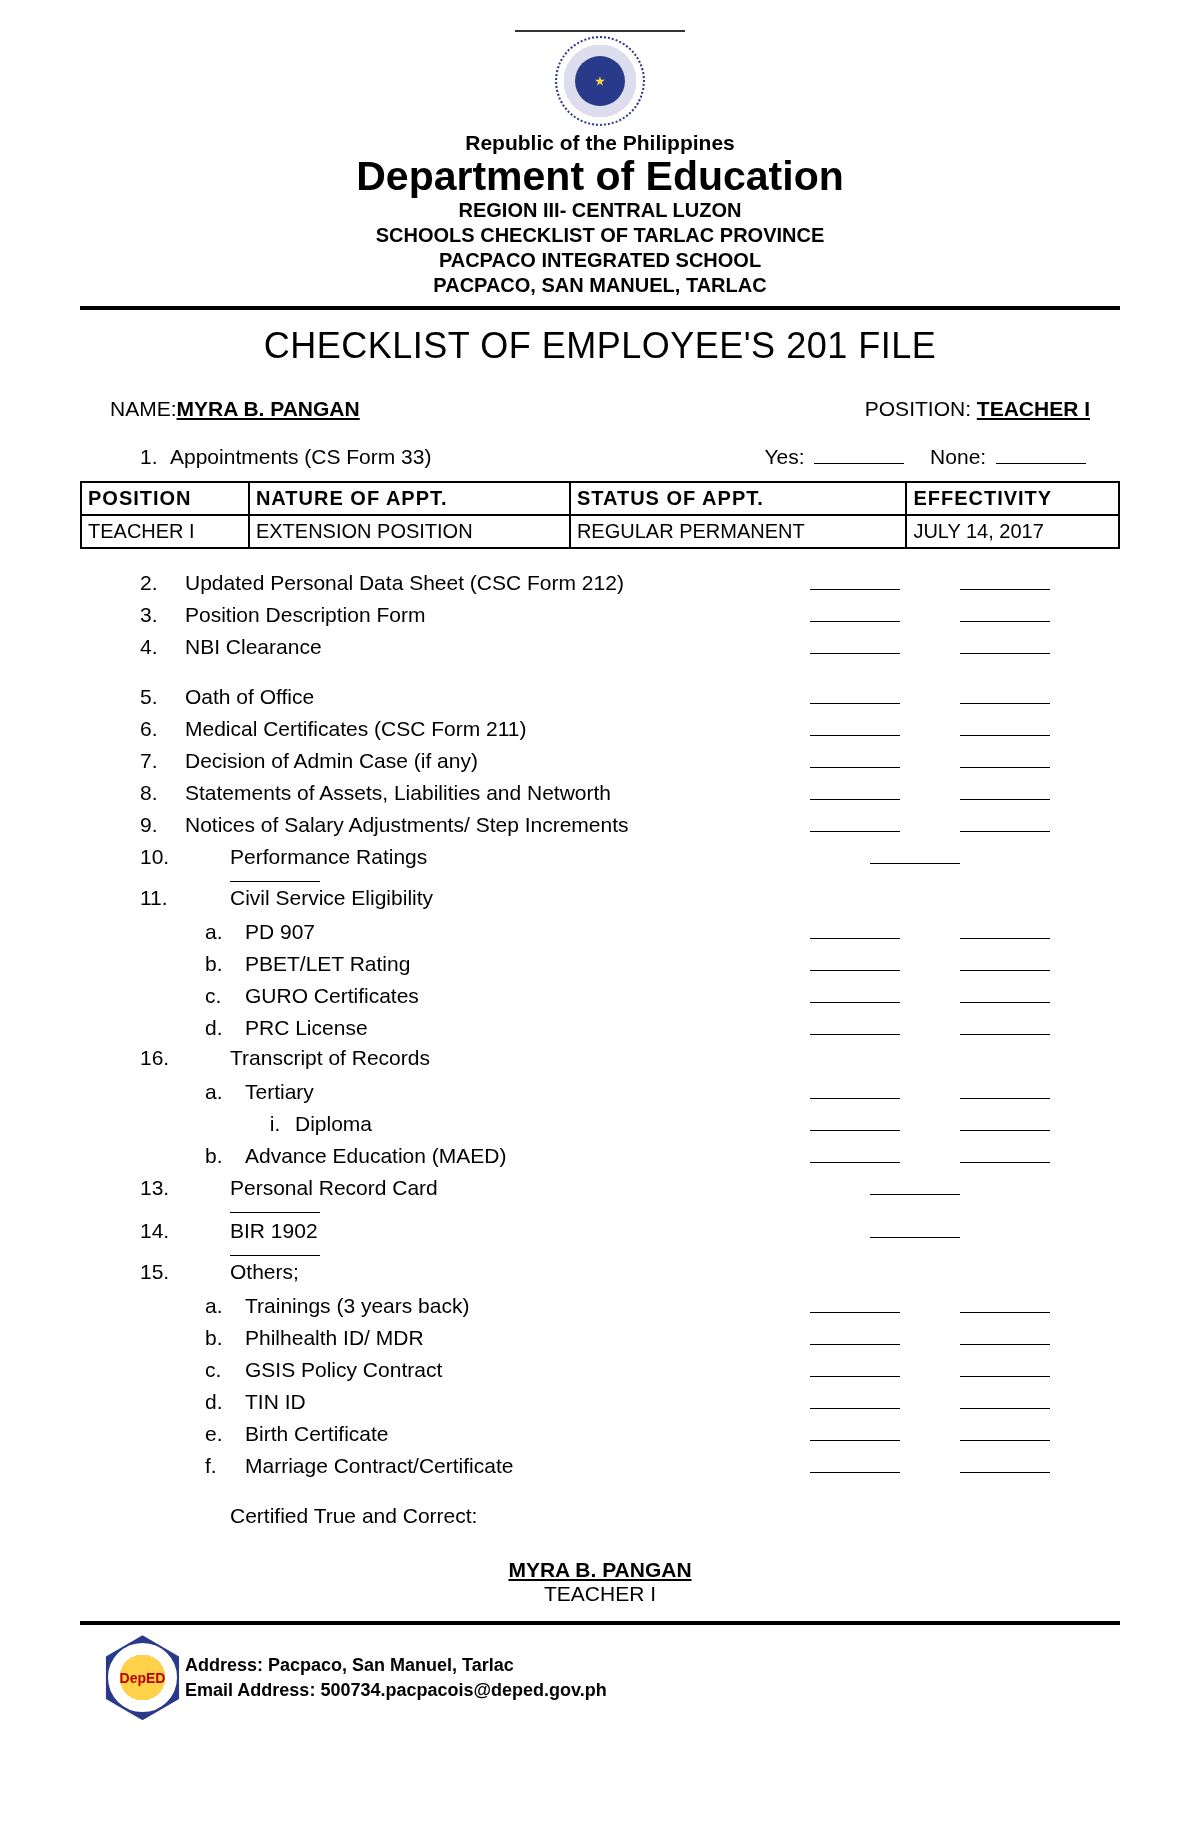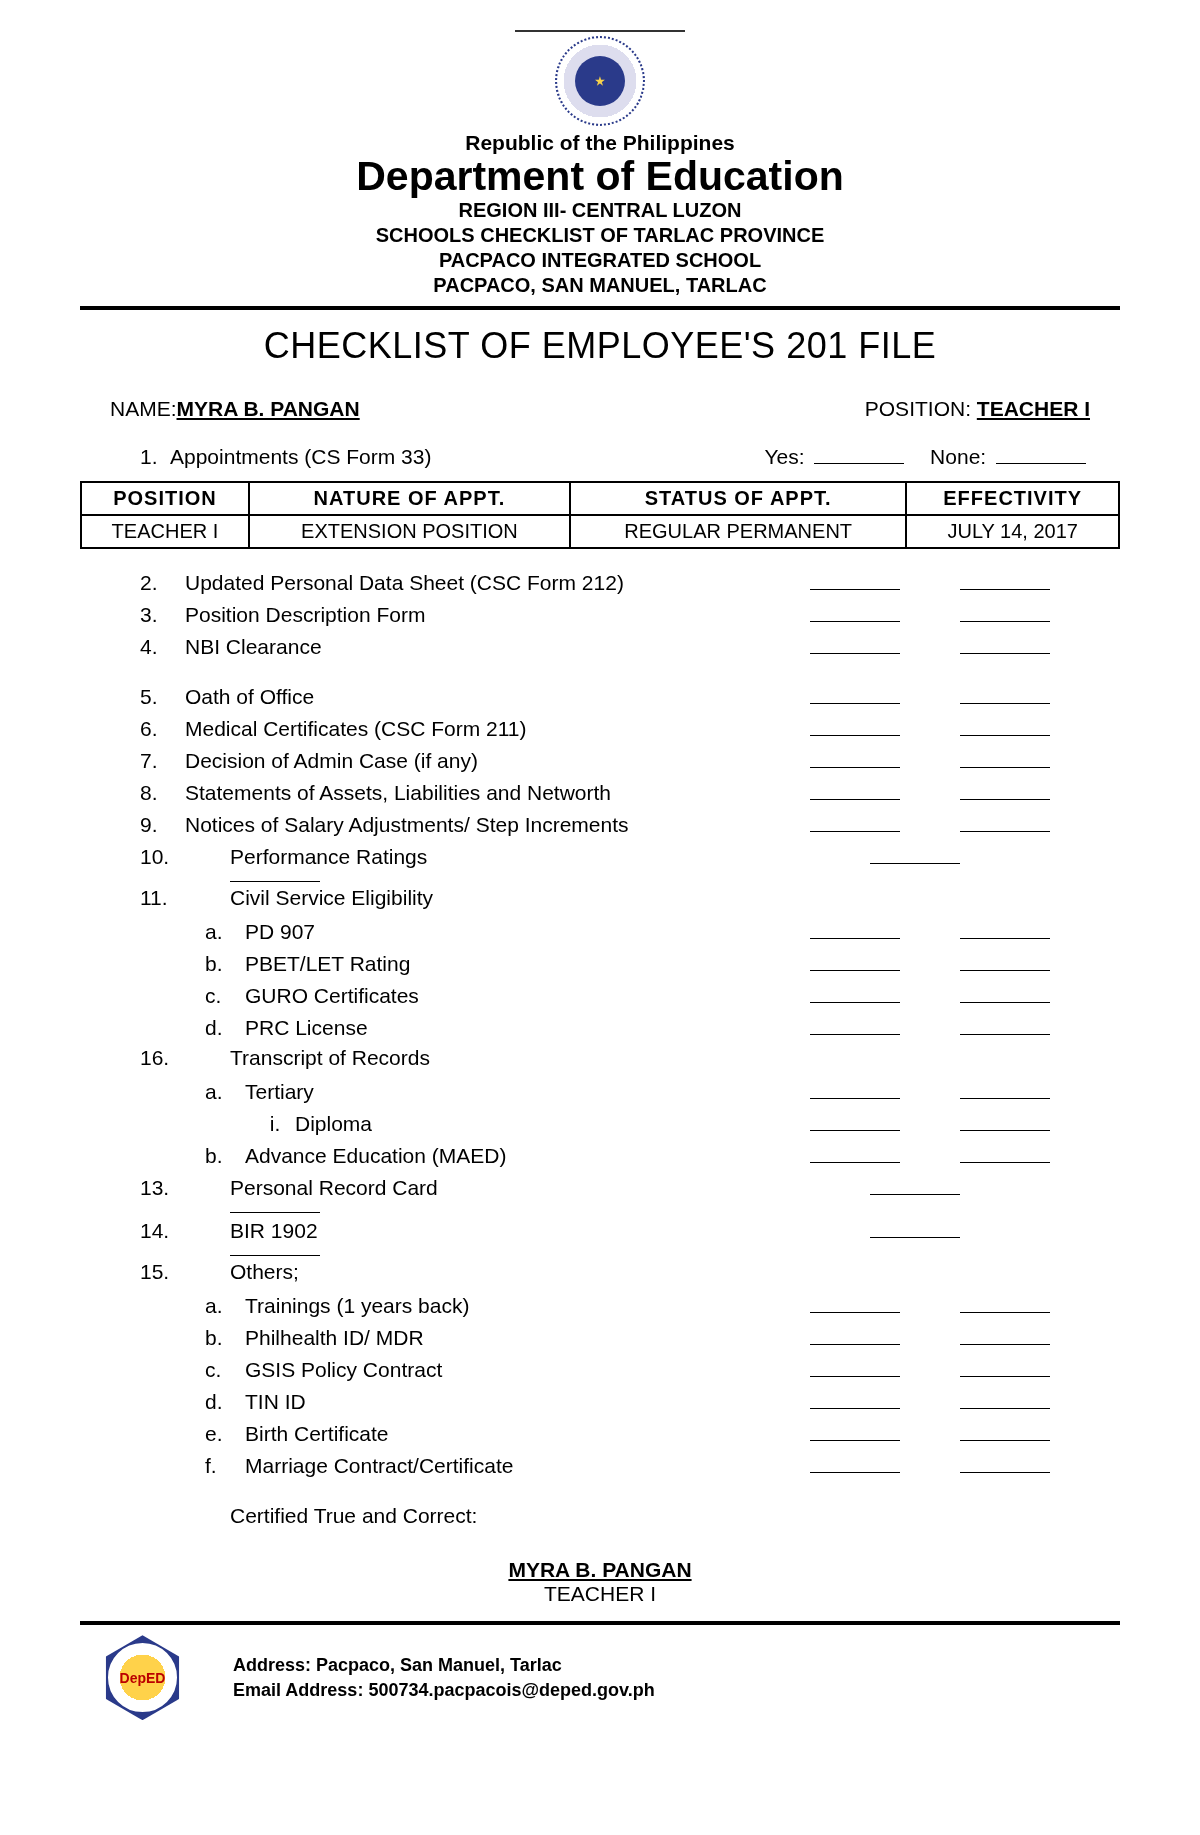--- a/index.html
+++ b/index.html
@@ -100,21 +100,21 @@
   }
   table.appt {
     width: 100%;
     border-collapse: collapse;
     margin: 0 0 20px 0;
     font-size: 20px;
   }
   table.appt th, table.appt td {
     border: 2.5px solid #000;
     padding: 4px 6px;
-    text-align: center;
+    text-align: left;
     vertical-align: middle;
   }
   table.appt th { font-weight: bold; letter-spacing: 1px; }
 
   .checklist {
     padding: 0 60px 0 60px;
     font-size: 21px;
   }
   .check-row {
     display: flex;
@@ -200,21 +200,21 @@
     clip-path: polygon(50% 0, 93% 25%, 93% 75%, 50% 100%, 7% 75%, 7% 25%);
   }
   .deped-logo span {
     position: absolute;
     top: 50%; left: 50%;
     transform: translate(-50%, -50%);
     font-weight: bold;
     color: #b00;
     font-size: 14px;
   }
-  .footer-text { line-height: 1.35; margin-left: 48px; }
+  .footer-text { line-height: 1.35; }
   .footer-text b { font-weight: bold; }
 </style>
 </head>
 <body>
 
 <div class="page">
 
   <div class="header">
     <div class="header-top-rule"></div>
     <div class="seal">
@@ -428,21 +428,21 @@
     </div>
 
     <div class="top-line-above"></div>
 
     <div class="check-row">
       <span class="num wide">15.</span>
       <span class="txt">Others;</span>
     </div>
     <div class="check-row indent-a">
       <span class="sub-letter">a.</span>
-      <span class="txt">Trainings (1 years back)</span>
+      <span class="txt">Trainings (3 years back)</span>
       <span class="blanks">
           <span class="blank"></span>
           <span class="blank"></span>
         </span>
     </div>
     <div class="check-row indent-a">
       <span class="sub-letter">b.</span>
       <span class="txt">Philhealth ID/ MDR</span>
       <span class="blanks">
           <span class="blank"></span>

